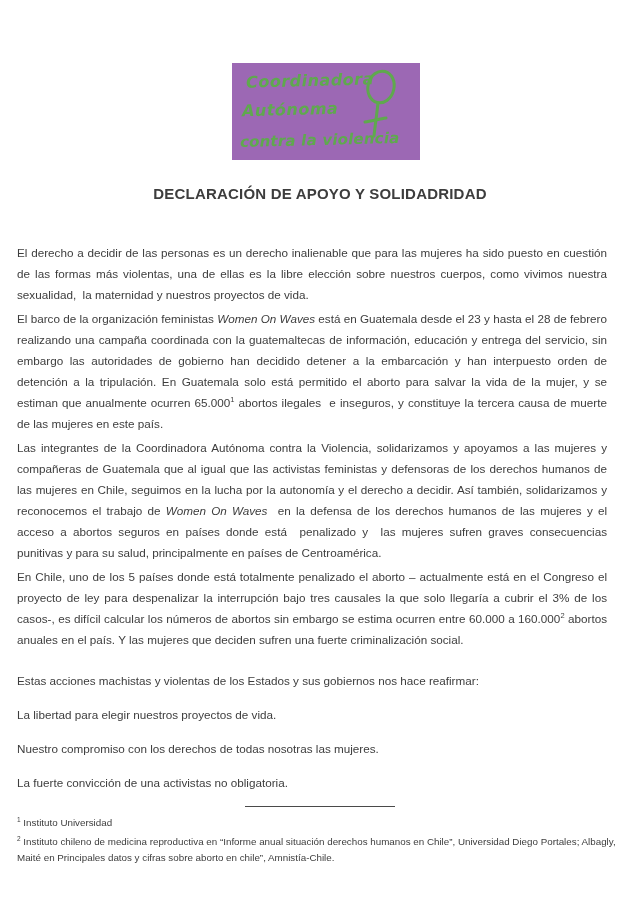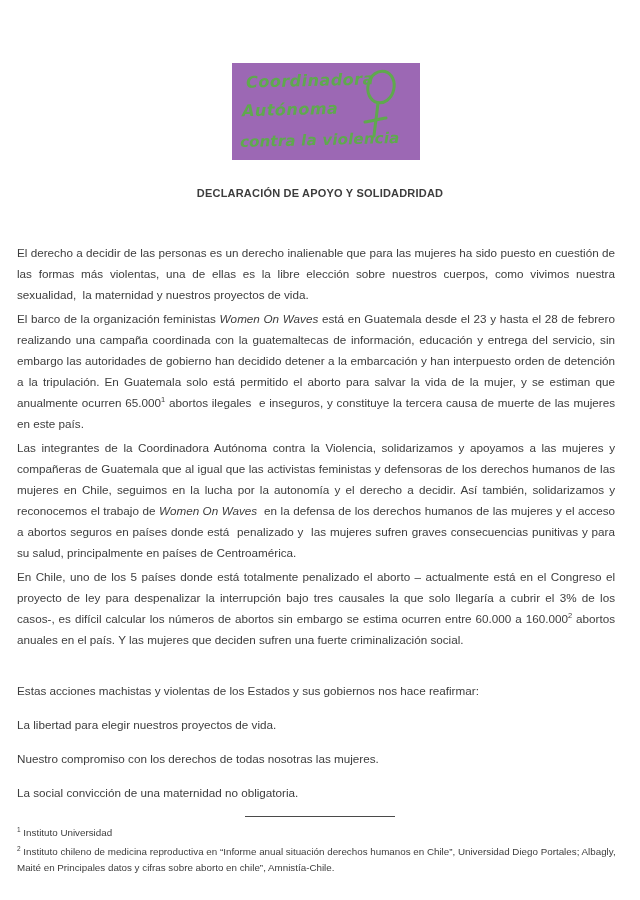--- a/index.html
+++ b/index.html
@@ -46,47 +46,47 @@
   .logo-line.l3{top:68px;left:8px;font-size:15px;letter-spacing:0.2px;}
   .venus{
     position:absolute;
     right:14px;top:5px;
     width:52px;height:74px;
   }
   
   .title{
     margin:26px 0 0 0;
     text-align:center;
-    font-size:11px;
+    font-size:15px;
     font-weight:bold;
     line-height:15px;
     letter-spacing:0.2px;
   }
   
   .body-p{
-    margin:0 8px 3px 0;
+    margin:0 16px 3px 0;
     font-size:11.7px;
     line-height:21px;
     text-align:justify;
     white-space:pre-wrap;
   }
   .body-p.first{margin-top:41px;}
   .body-p em{}
   sup{
     font-size:7.5px;
     vertical-align:super;
     line-height:0;
   }
   
   .statement{
     margin:0 0 13px 0;
     font-size:11.7px;
     line-height:21px;
   }
-  .statement.s1{margin-top:30px;}
+  .statement.s1{margin-top:20px;}
   
   .fn-sep{
     margin-top:2px;
     width:150px;
     border:none;
     border-top:1px solid #4a4a4a;
   }
   .footnote{
     margin:3px 0 0 0;
     font-size:9.8px;
@@ -117,20 +117,20 @@
     <h1 class="title">DECLARACIÓN DE APOYO Y SOLIDADRIDAD</h1>
 
     <p class="body-p first"><span>El derecho a decidir de las personas es un derecho inalienable que para las mujeres ha sido puesto en cuestión de las formas más violentas, una de ellas es la libre elección sobre nuestros cuerpos, como vivimos nuestra sexualidad,  la maternidad y nuestros proyectos de vida.</span></p>
     <p class="body-p"><span>El barco de la organización feministas </span><em>Women On Waves</em><span> está en Guatemala desde el 23 y hasta el 28 de febrero realizando una campaña coordinada con la guatemaltecas de información, educación y entrega del servicio, sin embargo las autoridades de gobierno han decidido detener a la embarcación y han interpuesto orden de detención a la tripulación. En Guatemala solo está permitido el aborto para salvar la vida de la mujer, y se estiman que anualmente ocurren 65.000</span><sup>1</sup><span> abortos ilegales  e inseguros, y constituye la tercera causa de muerte de las mujeres en este país.</span></p>
     <p class="body-p"><span>Las integrantes de la Coordinadora Autónoma contra la Violencia, solidarizamos y apoyamos a las mujeres y compañeras de Guatemala que al igual que las activistas feministas y defensoras de los derechos humanos de las mujeres en Chile, seguimos en la lucha por la autonomía y el derecho a decidir. Así también, solidarizamos y reconocemos el trabajo de </span><em>Women On Waves</em><span>  en la defensa de los derechos humanos de las mujeres y el acceso a abortos seguros en países donde está  penalizado y  las mujeres sufren graves consecuencias punitivas y para su salud, principalmente en países de Centroamérica.</span></p>
     <p class="body-p"><span>En Chile, uno de los 5 países donde está totalmente penalizado el aborto – actualmente está en el Congreso el proyecto de ley para despenalizar la interrupción bajo tres causales la que solo llegaría a cubrir el 3% de los casos-, es difícil calcular los números de abortos sin embargo se estima ocurren entre 60.000 a 160.000</span><sup>2</sup><span> abortos anuales en el país. Y las mujeres que deciden sufren una fuerte criminalización social.</span></p>
 
     <p class="statement s1">Estas acciones machistas y violentas de los Estados y sus gobiernos nos hace reafirmar:</p>
     <p class="statement">La libertad para elegir nuestros proyectos de vida.</p>
     <p class="statement">Nuestro compromiso con los derechos de todas nosotras las mujeres.</p>
-    <p class="statement">La social convicción de una maternidad no obligatoria.</p>
+    <p class="statement">La fuerte convicción de una activistas no obligatoria.</p>
 
     <hr class="fn-sep">
     <p class="footnote"><sup>1</sup><span> Instituto Universidad</span></p>
     <p class="footnote"><sup>2</sup><span> Instituto chileno de medicina reproductiva en “Informe anual situación derechos humanos en Chile”, Universidad Diego Portales; Albagly, Maité en  Principales datos y cifras sobre aborto en chile”, Amnistía-Chile.</span></p>
 
   </div>
 </div>
 
 </body></html>

